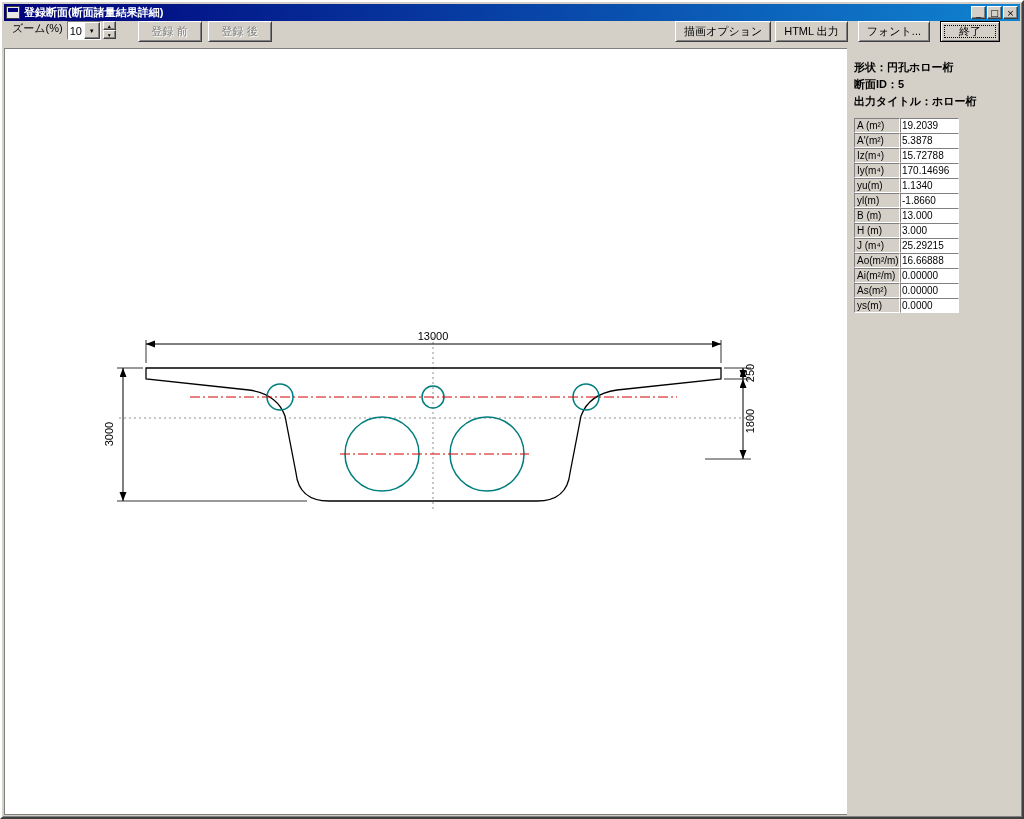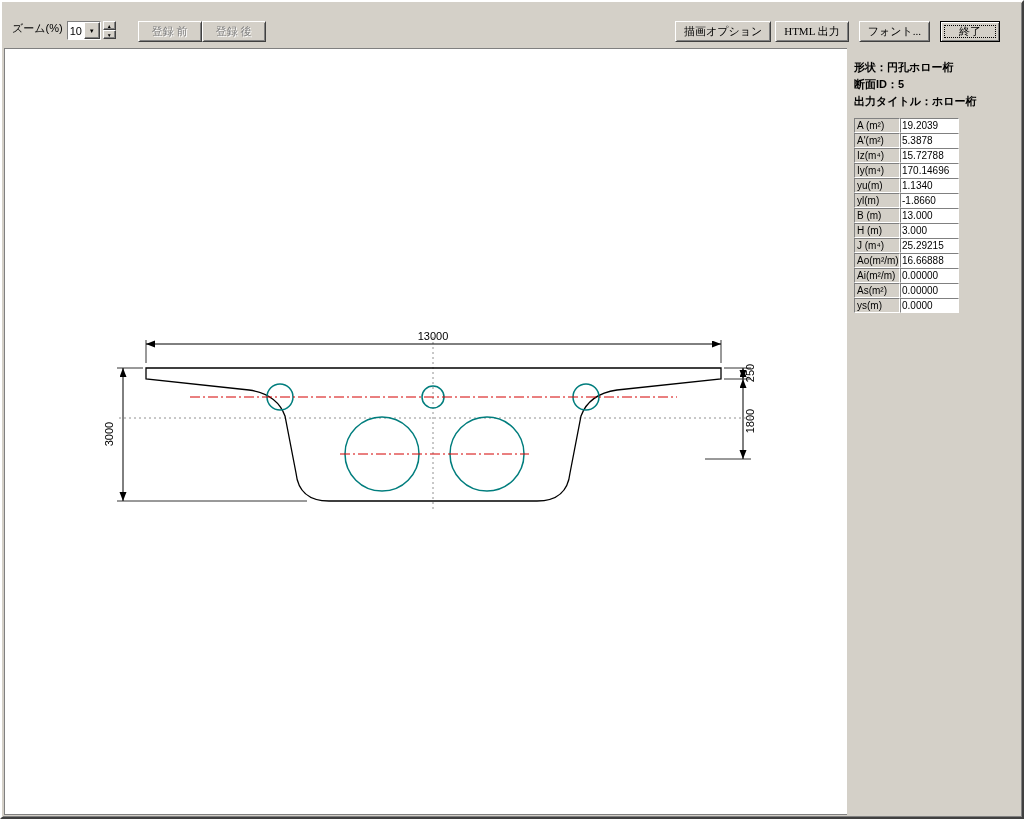--- a/index.html
+++ b/index.html
@@ -28,26 +28,26 @@
   .combo{display:flex;height:19px;background:#fff;border:1px solid;border-color:#808080 #fff #fff #808080;
     box-shadow:inset 1px 1px 0 #404040}
   .combo input{width:16px;border:none;outline:none;font-size:11px;padding:1px 2px;font-family:inherit}
   .combo-arrow{width:16px;background:#d4d0c8;border:1px solid;border-color:#fff #404040 #404040 #fff;
     box-shadow:inset -1px -1px 0 #808080;font-size:6px;text-align:center;padding:0;color:#000}
   .spinner{display:flex;flex-direction:column;margin-left:2px}
   .spin-btn{width:13px;height:9px;background:#d4d0c8;border:1px solid;border-color:#fff #404040 #404040 #fff;
     box-shadow:inset -1px -1px 0 #808080;font-size:5px;line-height:6px;text-align:center;padding:0;color:#000}
   .btn{height:21px;background:#d4d0c8;border:1px solid;border-color:#fff #404040 #404040 #fff;
     box-shadow:inset 1px 1px 0 #d4d0c8, inset -1px -1px 0 #808080;
-    font-size:11px;padding:0 8px;font-family:Liberation Serif, serif;color:#000;white-space:nowrap;cursor:default}
+    font-size:11px;padding:0 8px;font-family:Liberation Sans, sans-serif;color:#000;white-space:nowrap;cursor:default}
   .btn:disabled{color:#808080;text-shadow:1px 1px 0 #fff}
   .btn.default{border:1px solid #000;
     box-shadow:inset 1px 1px 0 #fff, inset -1px -1px 0 #808080, inset 2px 2px 0 #d4d0c8;
     outline:1px dotted #000;outline-offset:-5px}
-  .prev-btn,.next-btn{width:64px;margin-left:0}
+  .prev-btn,.next-btn{width:64px;margin-left:6px}
   .prev-btn{margin-left:22px}
   .spacer{flex:1}
   .draw-btn{min-width:70px}
   .html-btn{min-width:64px;margin-left:4px}
   .font-btn{min-width:60px;margin-left:10px}
   .exit-btn{min-width:60px;margin-left:10px;margin-right:12px}
 
   
   .canvas{position:absolute;left:2px;top:46px;width:863px;bottom:2px;background:#fff;
     border:1px solid #808080;overflow:hidden}
@@ -71,20 +71,29 @@
   .auxline{stroke:#909090;stroke-width:1;stroke-dasharray:2 3;fill:none}
   .dimline{stroke:#000;stroke-width:1;fill:none}
   .extline{stroke:#000;stroke-width:0.8;fill:none}
   .dimtext{font-family:"Liberation Sans","DejaVu Sans",sans-serif;font-size:11px;fill:#000}
 </style>
 </head>
 <body>
 
 <div class="window">
 
+  <div class="titlebar">
+    <span class="title-icon"></span>
+    <span class="title-text">登録断面(断面諸量結果詳細)</span>
+    <div class="title-buttons">
+      <button class="tbtn">_</button>
+      <button class="tbtn">□</button>
+      <button class="tbtn">×</button>
+    </div>
+  </div>
 
   <div class="toolbar">
     <span class="zoom-label">ズーム(%)</span>
     <div class="combo">
       <input value="100" style="">
       <button class="combo-arrow">▼</button>
     </div>
     <div class="spinner">
       <button class="spin-btn">▲</button>
       <button class="spin-btn">▼</button>

